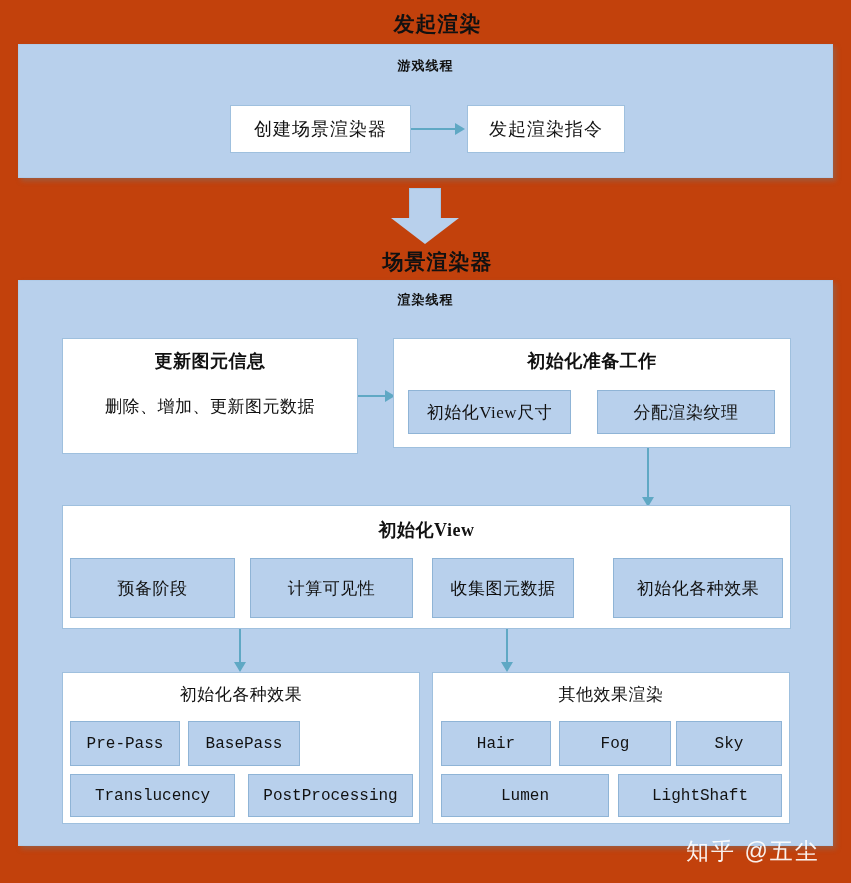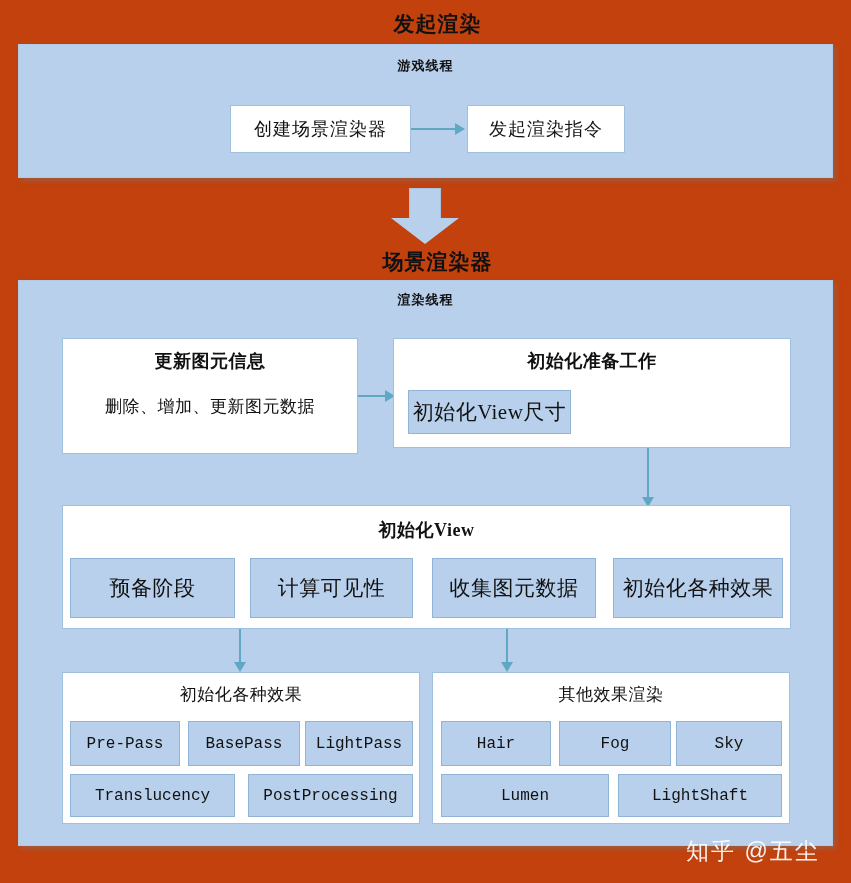--- a/index.html
+++ b/index.html
@@ -88,21 +88,21 @@
 
   
   .chip {
     position: absolute;
     background: #b8d0ec;
     border: 1px solid #8fb4d6;
     box-sizing: border-box;
     display: flex;
     align-items: center;
     justify-content: center;
-    font-size: 21px;
+    font-size: 17px;
     color: #111;
     letter-spacing: 0.5px;
   }
   .chip.mono {
     font-family: "Liberation Mono", "DejaVu Sans Mono", monospace;
     font-size: 16px;
     letter-spacing: 0;
   }
 
   
@@ -223,44 +223,44 @@
     </div>
   </div>
 
   <div class="conn conn-h" style="left:358px; top:395px; width:30px;"></div>
   <div class="arrowhead arrow-right" style="left:385px; top:390px;"></div>
 
   <div class="group" style="left:393px; top:338px; width:398px; height:110px;">
     <div class="group-title bold" style="top:10px;">初始化准备工作</div>
   </div>
   <div class="chip" style="left:408px; top:390px; width:163px; height:44px;">初始化View尺寸</div>
+  <div class="chip" style="left:597px; top:390px; width:178px; height:44px;">分配渲染纹理</div>
 
   <div class="conn conn-v" style="left:647px; top:448px; width:2px; height:53px;"></div>
   <div class="arrowhead arrow-down" style="left:642px; top:497px;"></div>
 
   <div class="group" style="left:62px; top:505px; width:729px; height:124px;">
     <div class="group-title bold" style="top:12px;">初始化View</div>
   </div>
   <div class="chip" style="left:70px; top:558px; width:165px; height:60px;">预备阶段</div>
   <div class="chip" style="left:250px; top:558px; width:163px; height:60px;">计算可见性</div>
-  <div class="chip" style="left:432px; top:558px; width:164px; height:60px;">收集图元数据</div>
+  <div class="chip" style="left:432px; top:558px; width:142px; height:60px;">收集图元数据</div>
   <div class="chip" style="left:613px; top:558px; width:170px; height:60px;">初始化各种效果</div>
 
   <div class="conn conn-v" style="left:239px; top:629px; width:2px; height:37px;"></div>
   <div class="arrowhead arrow-down" style="left:234px; top:662px;"></div>
 
   <div class="conn conn-v" style="left:506px; top:629px; width:2px; height:37px;"></div>
   <div class="arrowhead arrow-down" style="left:501px; top:662px;"></div>
 
   <div class="group" style="left:62px; top:672px; width:358px; height:152px;">
     <div class="group-title" style="top:10px;">初始化各种效果</div>
   </div>
   <div class="chip mono" style="left:70px; top:721px; width:110px; height:45px;">Pre-Pass</div>
   <div class="chip mono" style="left:188px; top:721px; width:112px; height:45px;">BasePass</div>
-  <div class="chip mono" style="left:305px; top:721px; width:108px; height:45px;">LightPass</div>
   <div class="chip mono" style="left:70px; top:774px; width:165px; height:43px;">Translucency</div>
   <div class="chip mono" style="left:248px; top:774px; width:165px; height:43px;">PostProcessing</div>
 
   <div class="group" style="left:432px; top:672px; width:358px; height:152px;">
     <div class="group-title" style="top:10px;">其他效果渲染</div>
   </div>
   <div class="chip mono" style="left:441px; top:721px; width:110px; height:45px;">Hair</div>
   <div class="chip mono" style="left:559px; top:721px; width:112px; height:45px;">Fog</div>
   <div class="chip mono" style="left:676px; top:721px; width:106px; height:45px;">Sky</div>
   <div class="chip mono" style="left:441px; top:774px; width:168px; height:43px;">Lumen</div>

